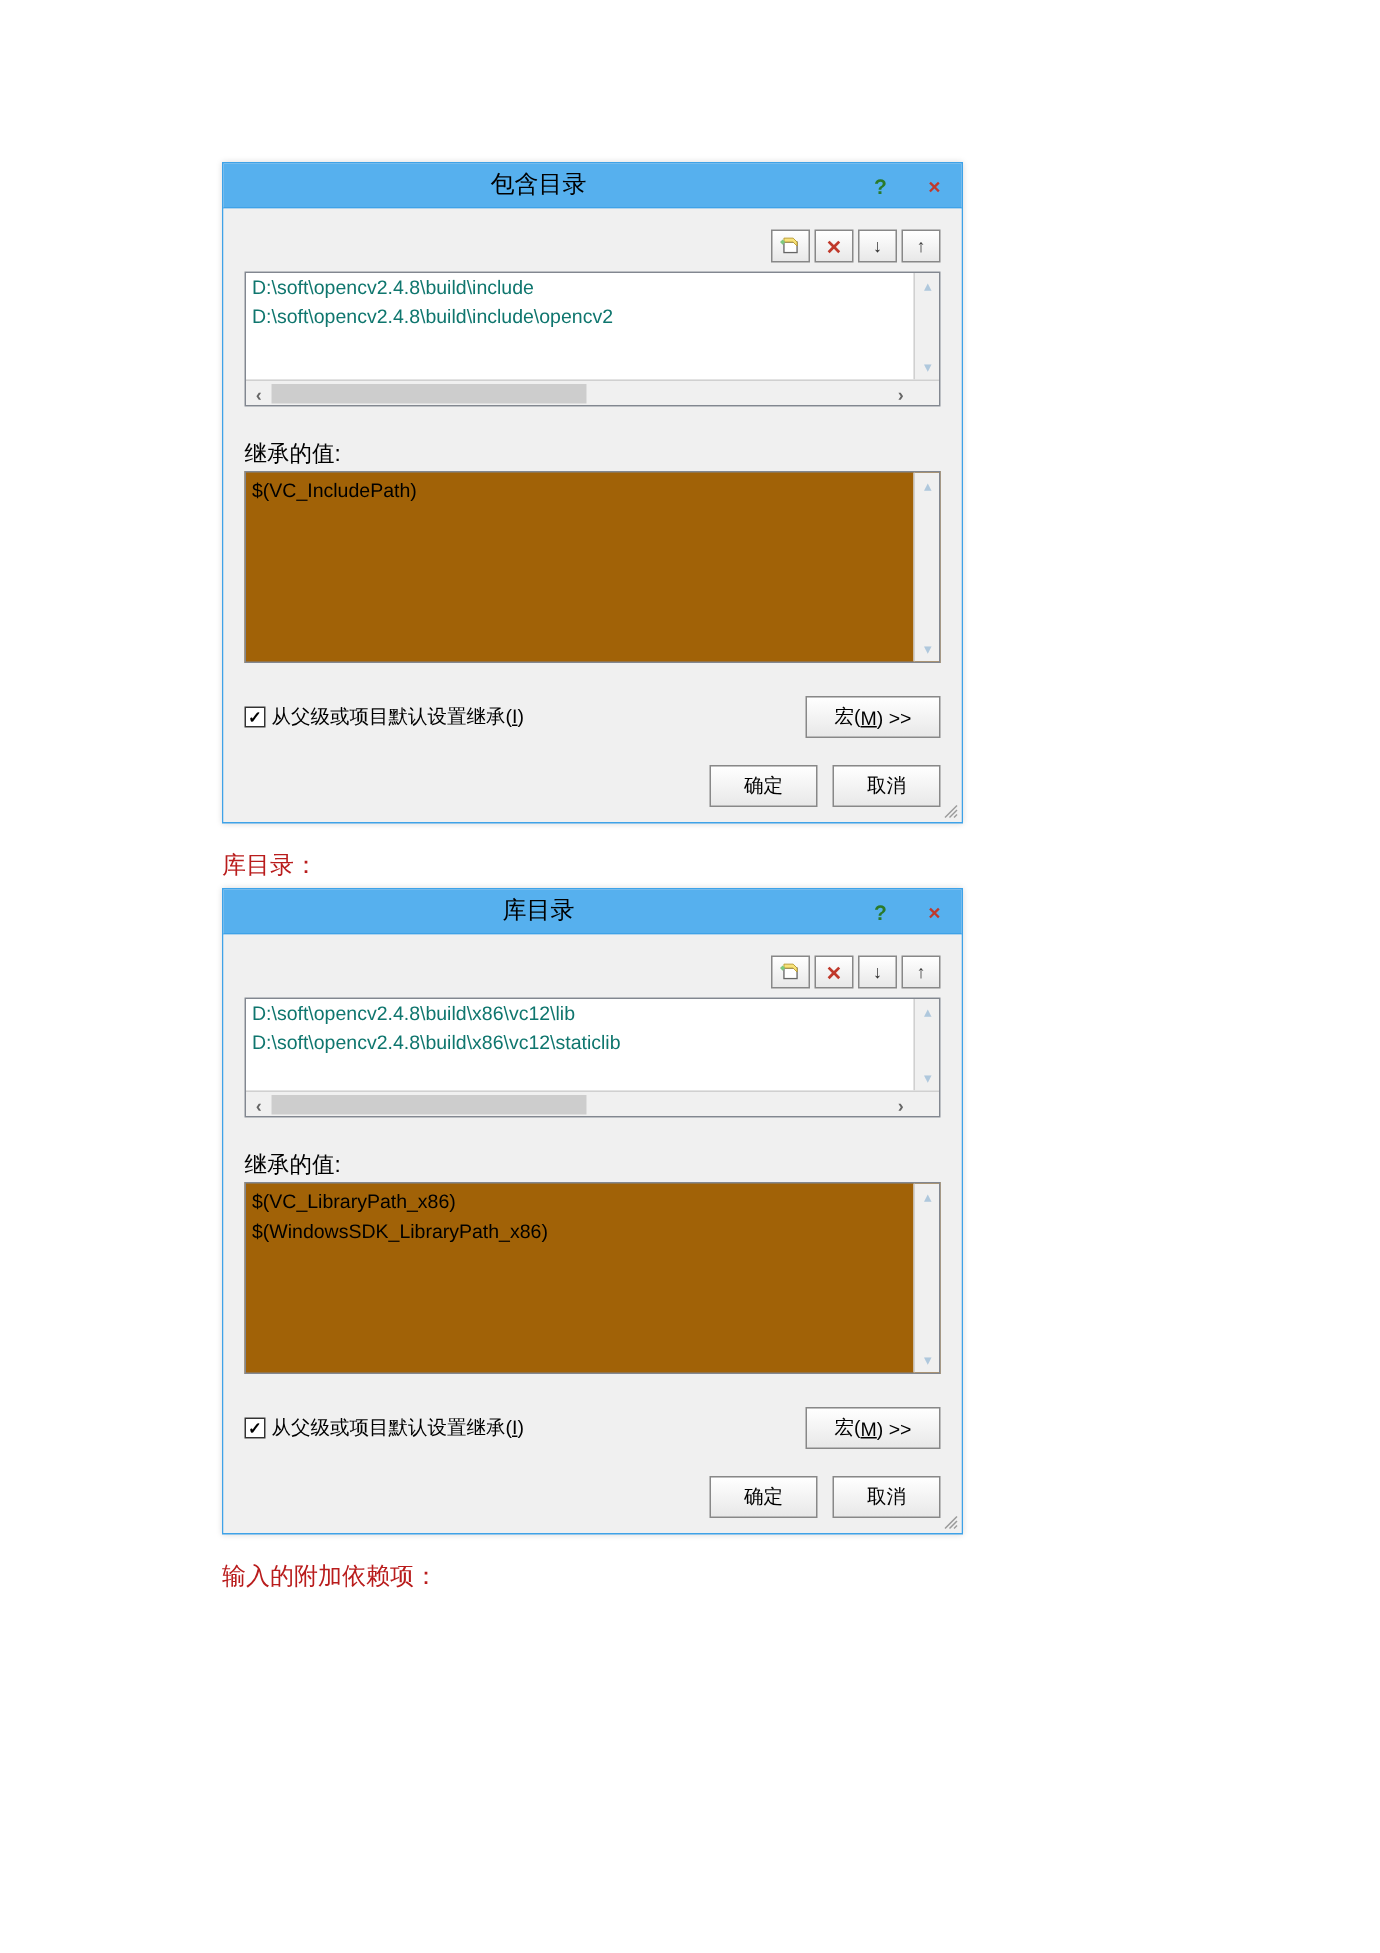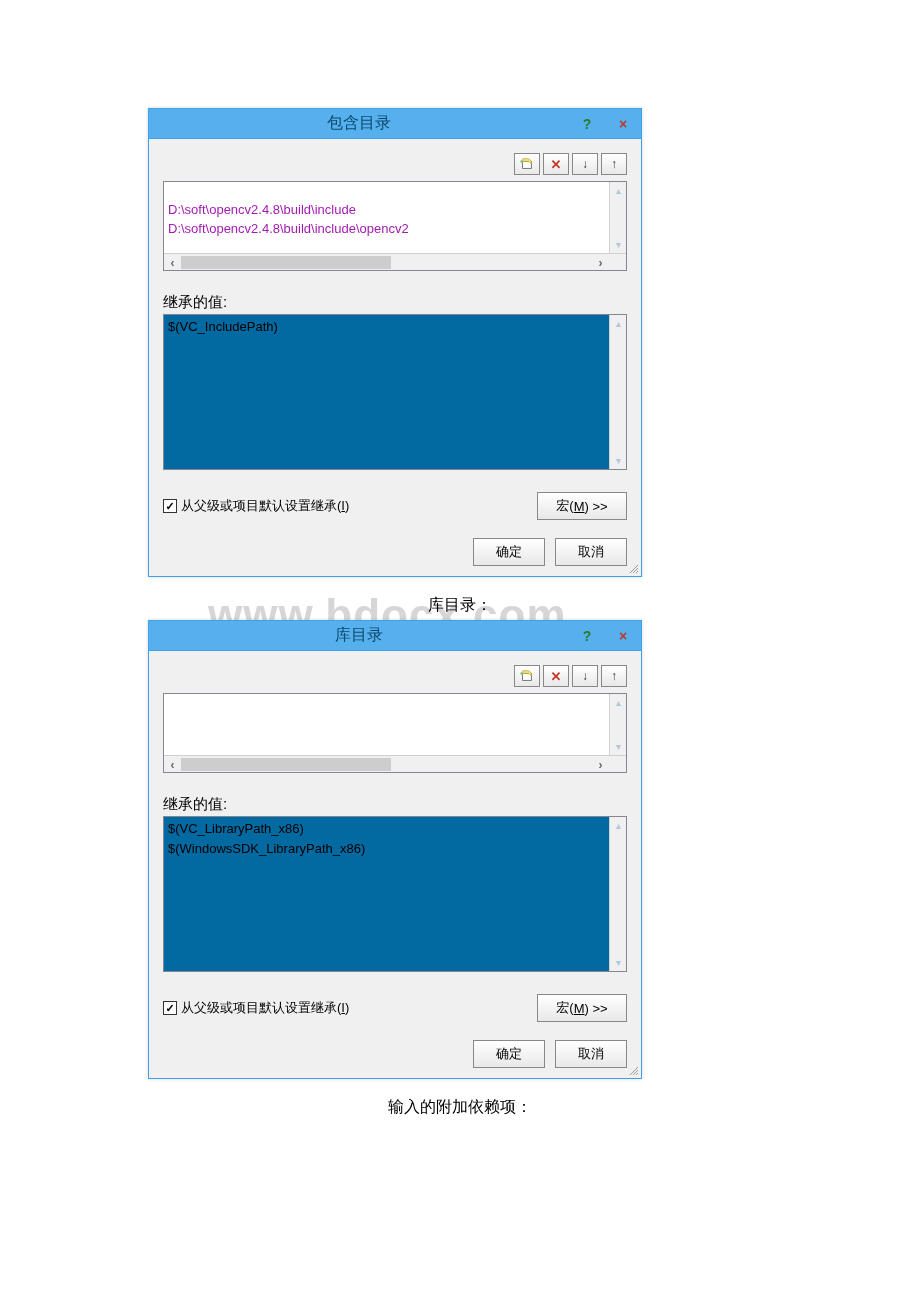--- a/index.html
+++ b/index.html
@@ -34,21 +34,21 @@
       background: #56b0ee;
       display: flex;
       align-items: center;
       border-bottom: 1px solid #3ea2e8;
       position: relative;
     }
     .title-text {
       flex: 1;
       text-align: center;
       font-size: 16px;
-      color: #0c4a6e;
+      color: #000000;
     }
     .title-controls {
       display: flex;
       align-items: center;
       height: 100%;
     }
     .tc-btn {
       width: 36px;
       height: 22px;
       display: flex;
@@ -88,25 +88,25 @@
       height: 90px;
       background: #fff;
       border: 1px solid #828790;
       position: relative;
       overflow: hidden;
     }
     .listbox.short { height: 80px; }
     .list-content {
       position: absolute;
       left: 4px;
-      top: 18px;
+      top: 0;
       right: 17px;
       font-size: 13px;
       line-height: 19px;
-      color: #a21caf;
+      color: #0f766e;
       white-space: nowrap;
     }
     .vscroll {
       position: absolute;
       right: 0;
       top: 0;
       width: 17px;
       bottom: 17px;
       background: #f0f0f0;
       border-left: 1px solid #d0d0d0;
@@ -155,22 +155,22 @@
       width: 210px;
       background: #cdcdcd;
     }
     .section-label {
       margin-top: 22px;
       margin-bottom: 2px;
       font-size: 15px;
     }
     .inherit-box {
       width: 100%;
-      height: 156px;
-      background: #0369a1;
+      height: 128px;
+      background: #a16207;
       border: 1px solid #828790;
       position: relative;
       overflow: hidden;
     }
     .inherit-content {
       position: absolute;
       left: 4px;
       top: 2px;
       right: 17px;
       font-size: 13px;
@@ -230,24 +230,23 @@
     .resize-grip {
       position: absolute;
       right: 2px;
       bottom: 2px;
       width: 12px;
       height: 12px;
     }
     .caption {
       font-family: "SimSun", serif;
       font-size: 16px;
-      color: #000000;
+      color: #b91c1c;
       margin: 14px 0 4px 0;
       position: relative;
-      text-align: center;
     }
     .watermark {
       position: absolute;
       left: 60px;
       top: 482px;
       font-size: 44px;
       font-weight: bold;
       color: rgba(180,180,180,0.55);
       letter-spacing: 1px;
       font-family: Arial, sans-serif;
@@ -356,20 +355,24 @@
                 <polygon points="3,5 10,5 13,8 13,5 10,2 3,2" fill="#f7e27a" stroke="#b89a2c" stroke-width="0.7"></polygon>
                 <path d="M2 3 L4 5 L2 7 L0 5 Z" fill="#7fc97f"></path>
               </svg>
           </div>
           <div class="tb-btn tb-del">✕</div>
           <div class="tb-btn tb-down">↓</div>
           <div class="tb-btn tb-up">↑</div>
         </div>
 
         <div class="listbox short">
+          <div class="list-content">
+            <div>D:\soft\opencv2.4.8\build\x86\vc12\lib</div>
+            <div>D:\soft\opencv2.4.8\build\x86\vc12\staticlib</div>
+          </div>
           <div class="vscroll">
             <div class="vs-up">▴</div>
             <div class="vs-down">▾</div>
           </div>
           <div class="hscroll">
             <div class="hs-left">‹</div>
             <div class="hs-thumb"></div>
             <div class="hs-right">›</div>
           </div>
         </div>

